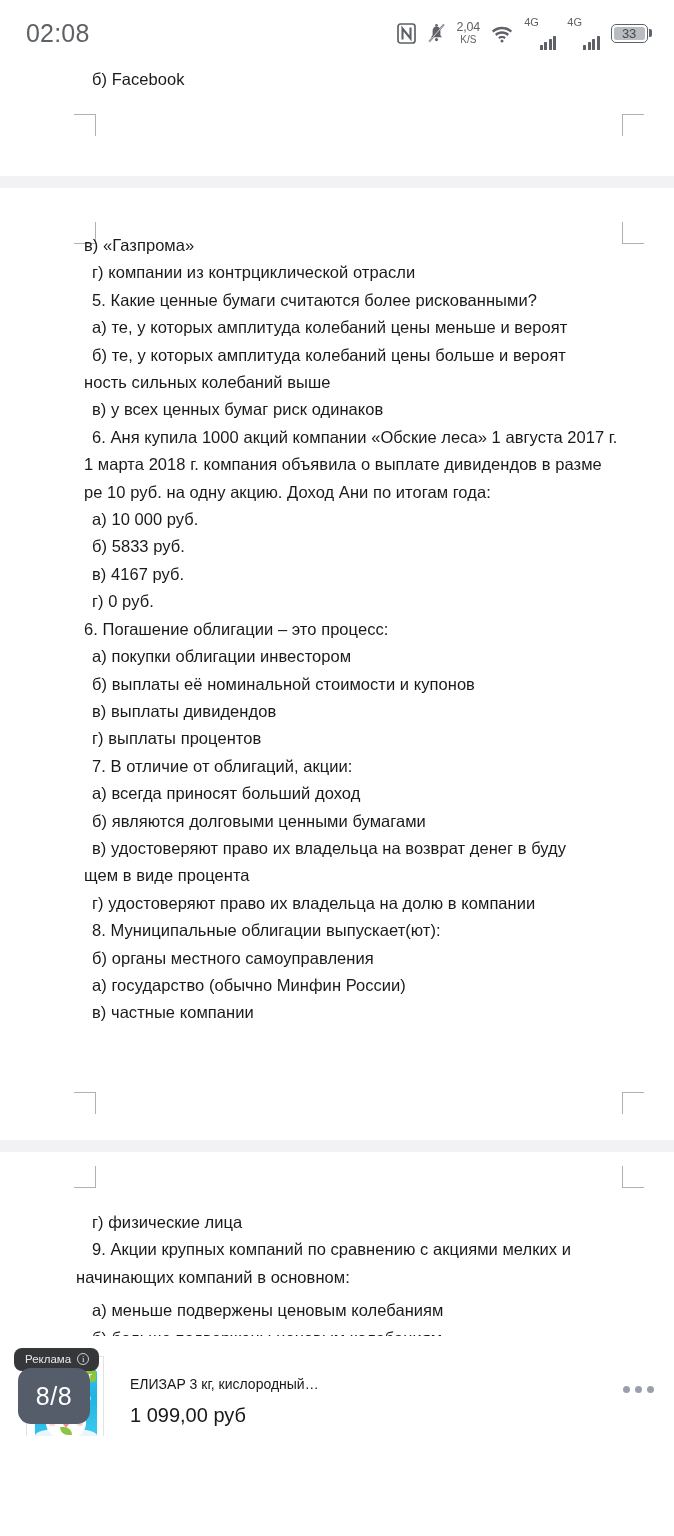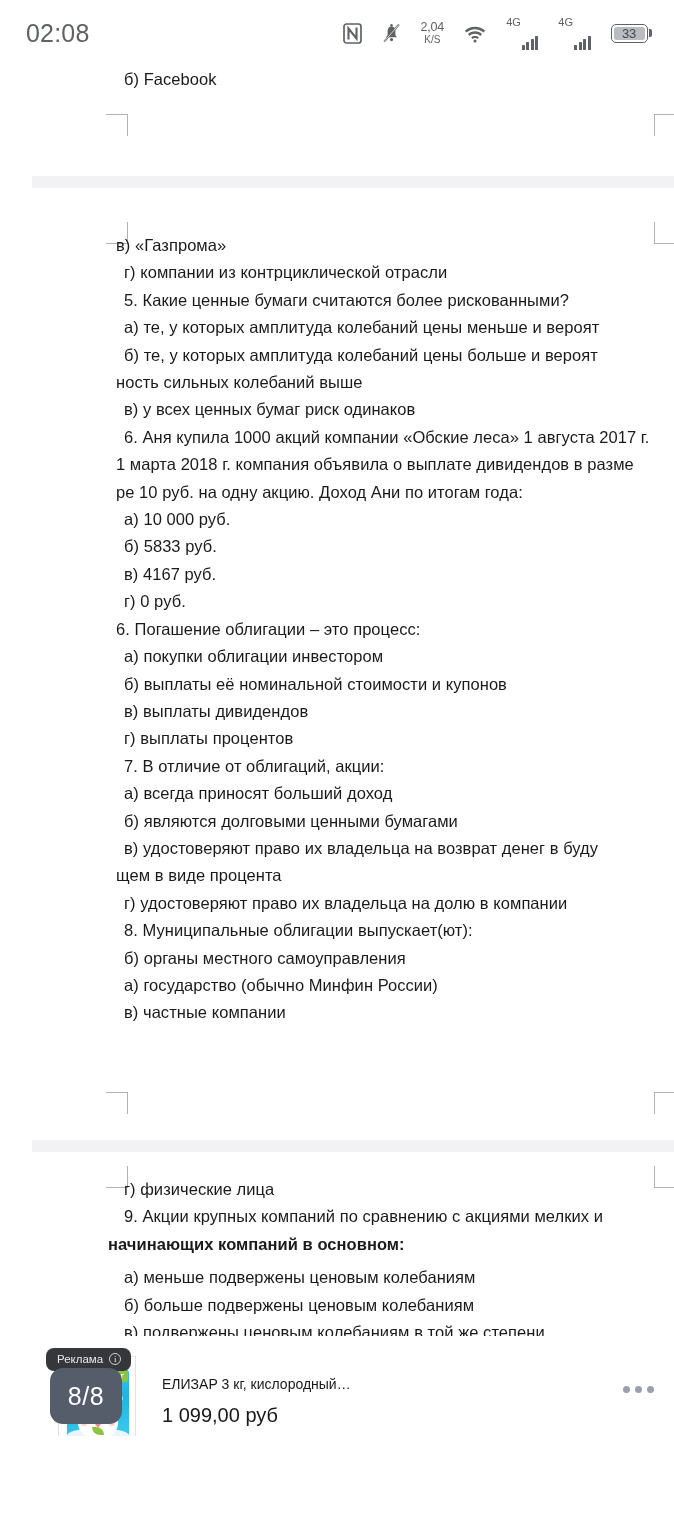--- a/index.html
+++ b/index.html
@@ -22,21 +22,21 @@
   }
   .status-time{
     font-size:25px;
     color:#5e6266;
     letter-spacing:.2px;
     font-weight:400;
   }
   .status-icons{
     display:flex;
     align-items:center;
-    gap:20px;
+    gap:11px;
     color:#5e6266;
   }
   .ic{ display:block; }
   .nfc-ic{ width:19px; height:21px; }
   .bell-ic{ width:19px; height:22px; }
   .netspeed{
     display:flex; flex-direction:column; align-items:center;
     line-height:1; color:#5e6266;
   }
   .netspeed .v{ font-size:12.5px; letter-spacing:-.2px; }
@@ -69,21 +69,20 @@
     width:3px; height:8px; background:#5e6266;
     border-radius:0 2px 2px 0; margin-left:1.5px;
   }
 
   
   .viewer{
     position:relative;
     height:1370px;
     background:#4d7c0f;
     overflow:hidden;
-    margin-left:32px;
   }
   .page{
     position:relative;
     background:#ffffff;
     width:674px;
   }
   .page-gap{
     height:12px;
     background:#f2f2f4;
     width:100%;
@@ -404,24 +403,24 @@
     <div class="mark tl" style="left:74px; bottom:26px;"></div>
     <div class="mark tr" style="right:30px; bottom:26px;"></div>
   </div>
 
   <div class="page-gap"></div>
 
   <div class="page" style="height:296px;">
     <div class="mark bl" style="left:74px; top:14px;"></div>
     <div class="mark br" style="right:30px; top:14px;"></div>
 
-    <div class="doc-text" style="top:24px;">
+    <div class="doc-text" style="top:57px;">
       <p class="ind">г) физические лица</p>
       <p class="ind">9. Акции крупных компаний по сравнению с акциями мелких и</p>
-      <p style="margin-left:-8px;font-weight:bold;">начинающих компаний в основном:</p>
+      <p style="margin-left:-8px;">начинающих компаний в основном:</p>
       <p class="ind" style="margin-top:6px;">а) меньше подвержены ценовым колебаниям</p>
       <p class="ind">б) больше подвержены ценовым колебаниям</p>
       <p class="ind">в) подвержены ценовым колебаниям в той же степени</p>
       <p class="ind">г) не подвержены ценовым колебаниям</p>
     </div>
   </div>
 
   <div class="page-badge" style="top:1302px;">8/8</div>
 
   <div class="ad">

